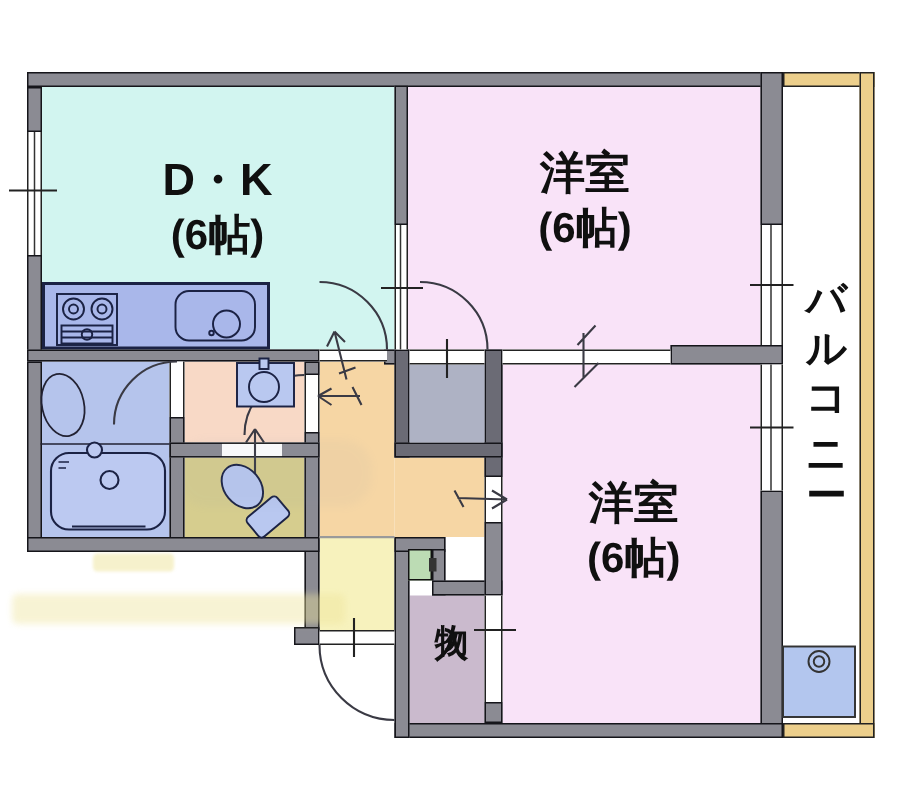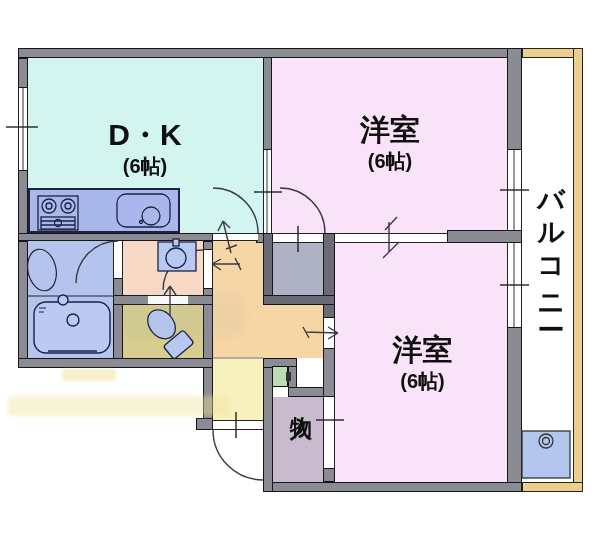--- a/index.html
+++ b/index.html
@@ -8,23 +8,23 @@
   .room{position:absolute;z-index:1;}
   .w{position:absolute;background:#8b8b93;border:1px solid #15151a;box-sizing:border-box;z-index:2;}
   .wd{background:#6b6b75;}
   .bw{background:#eccf8c;border:1px solid #222;}
   .open{position:absolute;background:#fff;box-sizing:border-box;z-index:3;}
   .oh{border-top:1px solid #222;border-bottom:1px solid #222;}
   .ov{border-left:1px solid #222;border-right:1px solid #222;}
   .counter{position:absolute;border:2px solid #1b2244;box-sizing:border-box;z-index:2;}
   .gbox{position:absolute;border:1px solid #111;box-sizing:border-box;z-index:3;}
   svg.ov1{position:absolute;left:0;top:0;z-index:4;pointer-events:none;}
-  .rl{position:absolute;z-index:5;text-align:center;font-weight:bold;color:#101010;line-height:1.22;margin-top:14px;}
+  .rl{position:absolute;z-index:5;text-align:center;font-weight:bold;color:#101010;line-height:1.22;}
   .rl .a{font-size:30px;display:block;}
-  .rl .b{font-size:20px;display:block;}
+  .rl .b{font-size:28px;display:block;}
   .lbl-sm{position:absolute;z-index:5;font-weight:bold;color:#101010;font-size:24px;white-space:nowrap;}
   .vert{position:absolute;z-index:5;font-weight:bold;color:#101010;
         writing-mode:vertical-rl;text-orientation:mixed;}
   .wm{position:absolute;z-index:6;pointer-events:none;}
 </style>
 </head>
 <body>
 
 <div class="canvas">
 

